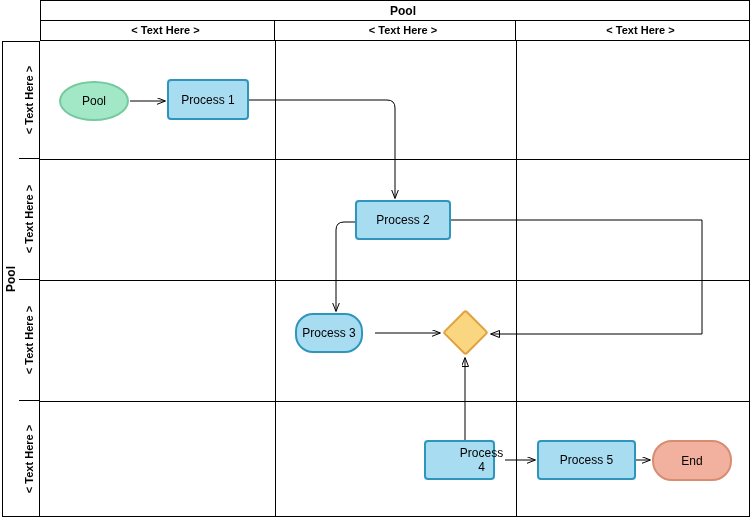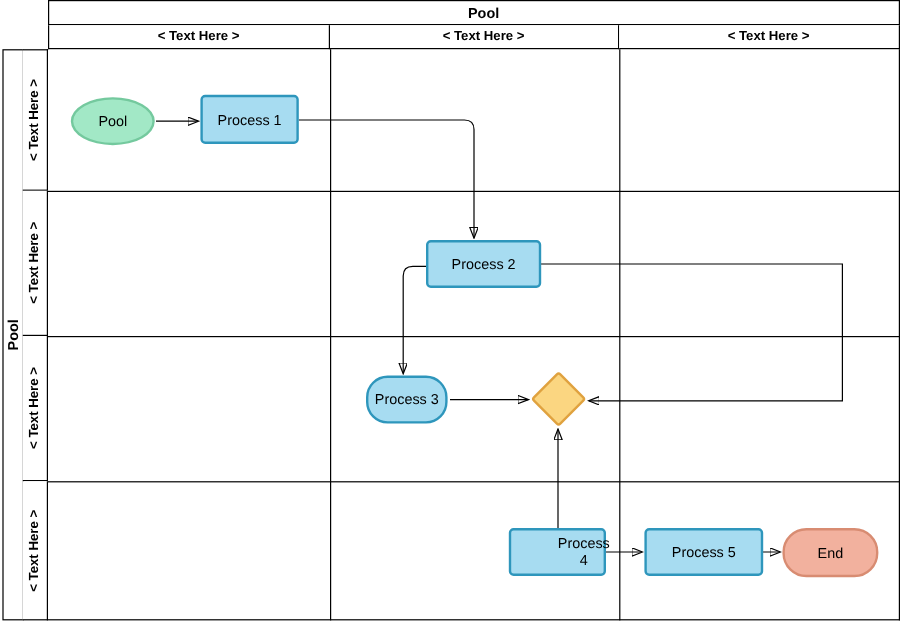--- a/index.html
+++ b/index.html
@@ -40,23 +40,23 @@
   .node{position:absolute;box-sizing:border-box;display:flex;align-items:center;justify-content:center;
     font-size:12px;text-align:center;z-index:3;}
   .task{background:var(--task-fill);border:2px solid var(--task-stroke);border-radius:4px;align-items:center;}
   .event-start{background:var(--start-fill);border:2px solid var(--start-stroke);border-radius:50%;}
   .event-end{background:var(--end-fill);border:2px solid var(--end-stroke);border-radius:20px;}
   .gateway{background:var(--gateway-fill);border:2px solid var(--gateway-stroke);border-radius:3px;
     transform:rotate(45deg);}
   #node-start{left:59px;top:81px;width:70px;height:40px;}
   #node-p1{left:167px;top:79px;width:82px;height:41px;}
   #node-p2{left:355px;top:200px;width:96px;height:40px;}
-  #node-p3{left:305px;top:313px;width:68px;height:40px;border-radius:18px;}
+  #node-p3{left:295px;top:313px;width:68px;height:40px;border-radius:18px;}
   #node-gw{left:449px;top:316px;width:33px;height:33px;}
-  #node-p4{left:424px;top:440px;width:81px;height:40px;padding-left:44px;}
+  #node-p4{left:424px;top:440px;width:71px;height:40px;padding-left:44px;}
   #node-p5{left:537px;top:440px;width:99px;height:40px;}
   #node-end{left:652px;top:440px;width:80px;height:41px;}
   #edges{position:absolute;left:0;top:0;width:755px;height:522px;z-index:2;}
   #edges path{fill:none;stroke:var(--line);stroke-width:1;}
 </style>
 </head>
 <body>
 
 <div id="canvas">
 

